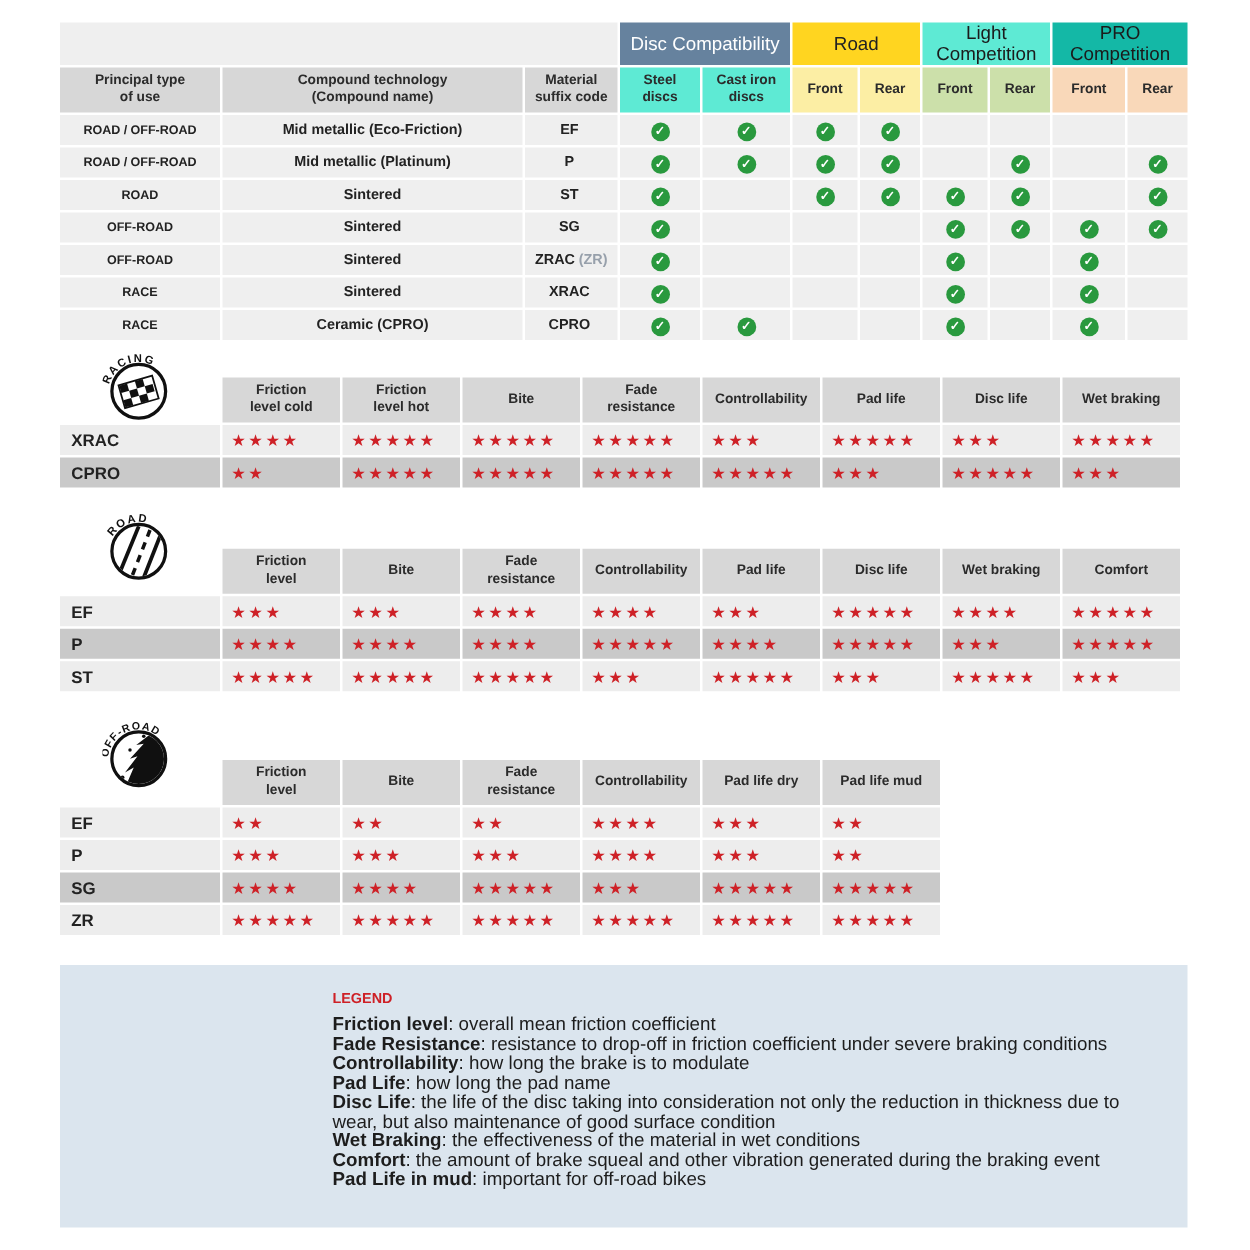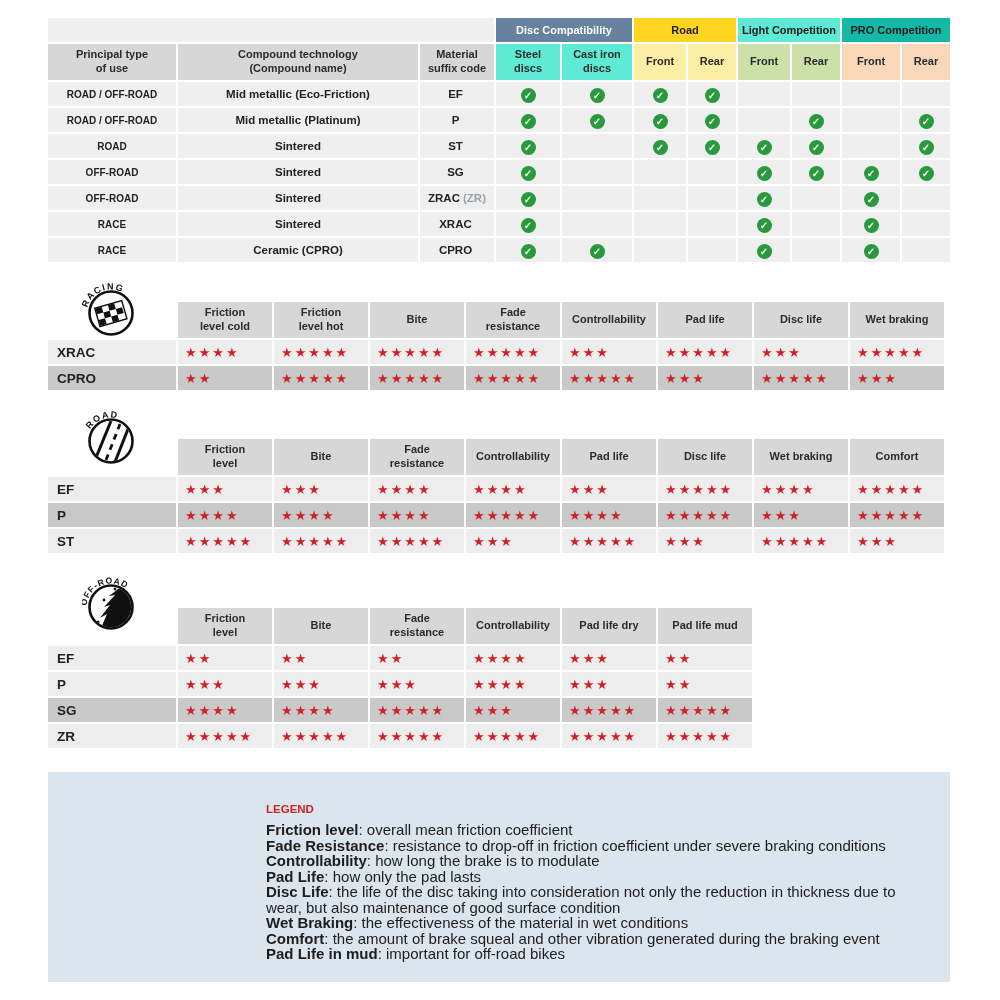--- a/index.html
+++ b/index.html
@@ -5,21 +5,21 @@
   * { margin:0; padding:0; box-sizing:border-box; }
   html,body { background:#fff; }
   body { width:1000px; height:1000px; font-family:"Liberation Sans", sans-serif; color:#222; }
   .page { position:relative; width:1000px; height:1000px; background:#fff; overflow:hidden; }
   .abs { position:absolute; }
 
   table { border-collapse:separate; border-spacing:2px; table-layout:fixed; }
   th, td { overflow:hidden; vertical-align:middle; }
 
   
-  .compat .groups th { height:20px; font-size:11px; font-weight:bold; text-align:center; }
+  .compat .groups th { height:20px; font-size:15px; font-weight:normal; text-align:center; }
   .g-disc  { background:#66829e; color:#fff; }
   .g-road  { background:#ffd520; color:#222; }
   .g-light { background:#5eead4; color:#1b1b1b; }
   .g-pro   { background:#14b8a6; color:#1b1b1b; }
   .compat .subhead th { height:36px; font-size:11px; font-weight:bold; text-align:center; line-height:1.25; white-space:pre-line; }
   .h-gray  { background:#d7d7d7; color:#2b2b2b;margin-top:12px; }
   .h-disc  { background:#5eead4; color:#2b2b2b; }
   .h-road  { background:#fceea4; color:#2b2b2b; }
   .h-light { background:#cce0aa; color:#2b2b2b; }
   .h-pro   { background:#f9d8b9; color:#2b2b2b; }
@@ -41,21 +41,21 @@
   .rating td.lbl   { font-size:13.5px; font-weight:bold; text-align:left; padding-left:9px; }
   .rating td.stars { color:#ce2127; font-size:13px; letter-spacing:2px; text-align:left; padding-left:7px; }
   .row-light td { background:#ededed; }
   .row-dark  td { background:#c9c9c9; }
 
   
   .icon text { font-family:"Liberation Sans", sans-serif; }
 
   
   .legend { left:48px; top:772px; width:902px; height:210px; background:#dbe5ee; }
-  .legend-inner { padding:31px 0 0 218px; }
+  .legend-inner { padding:21px 0 0 218px; }
   .legend-title { color:#ce2127; font-weight:bold; font-size:11.5px; margin-bottom:7px; }
   .legend-item { font-size:15px; line-height:15.5px; max-width:660px; color:#1d1d1d; }
   .legend-item b { font-weight:bold; }
 </style>
 </head>
 <body>
 
 <div class="page">
 
   <table class="compat abs" style="left:46px; top:16px; width:906px;">
@@ -406,21 +406,21 @@
     </tr>
   </tbody>
     </table>
 
   <div class="legend abs">
     <div class="legend-inner">
       <div class="legend-title">LEGEND</div>
       <div class="legend-item"><b>Friction level</b><span>: overall mean friction coefficient</span></div>
       <div class="legend-item"><b>Fade Resistance</b><span>: resistance to drop-off in friction coefficient under severe braking conditions</span></div>
       <div class="legend-item"><b>Controllability</b><span>: how long the brake is to modulate</span></div>
-      <div class="legend-item"><b>Pad Life</b><span>: how only the pad lasts</span></div>
+      <div class="legend-item"><b>Pad Life</b><span>: how long the pad name</span></div>
       <div class="legend-item"><b>Disc Life</b><span>: the life of the disc taking into consideration not only the reduction in thickness due to wear, but also maintenance of good surface condition</span></div>
       <div class="legend-item"><b>Wet Braking</b><span>: the effectiveness of the material in wet conditions</span></div>
       <div class="legend-item"><b>Comfort</b><span>: the amount of brake squeal and other vibration generated during the braking event</span></div>
       <div class="legend-item"><b>Pad Life in mud</b><span>: important for off-road bikes</span></div>
     </div>
   </div>
 
 </div>
 
 </body></html>

